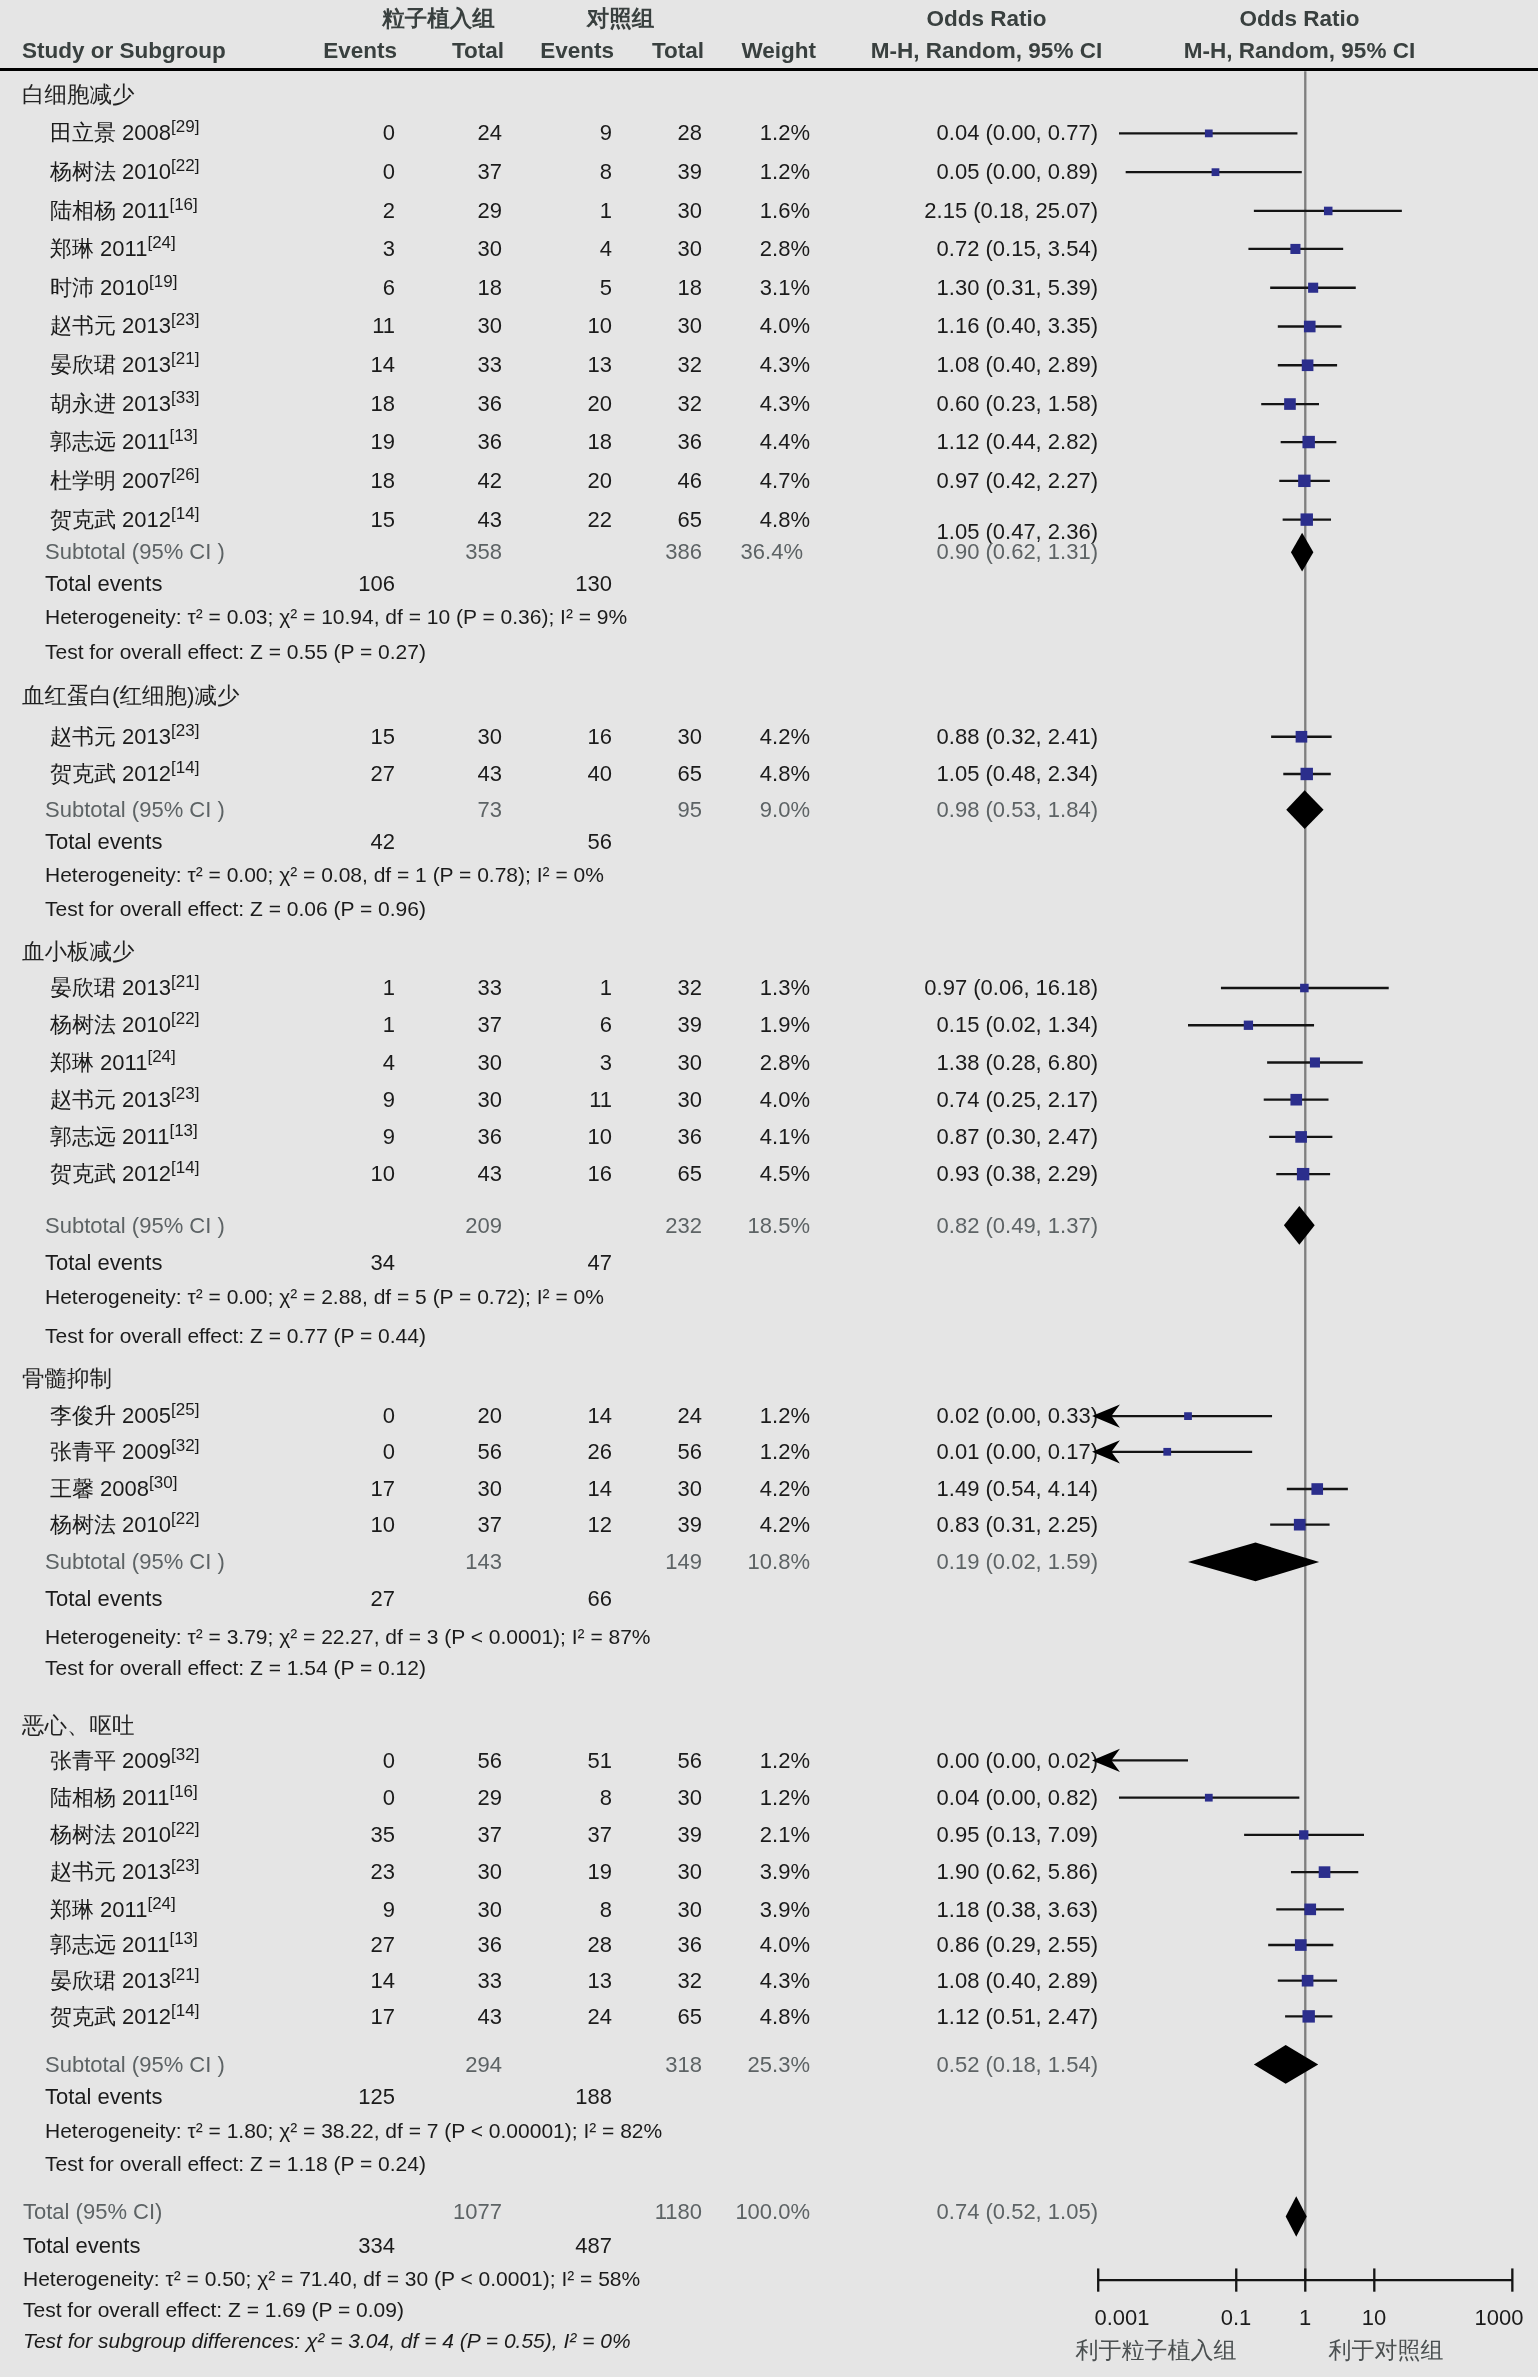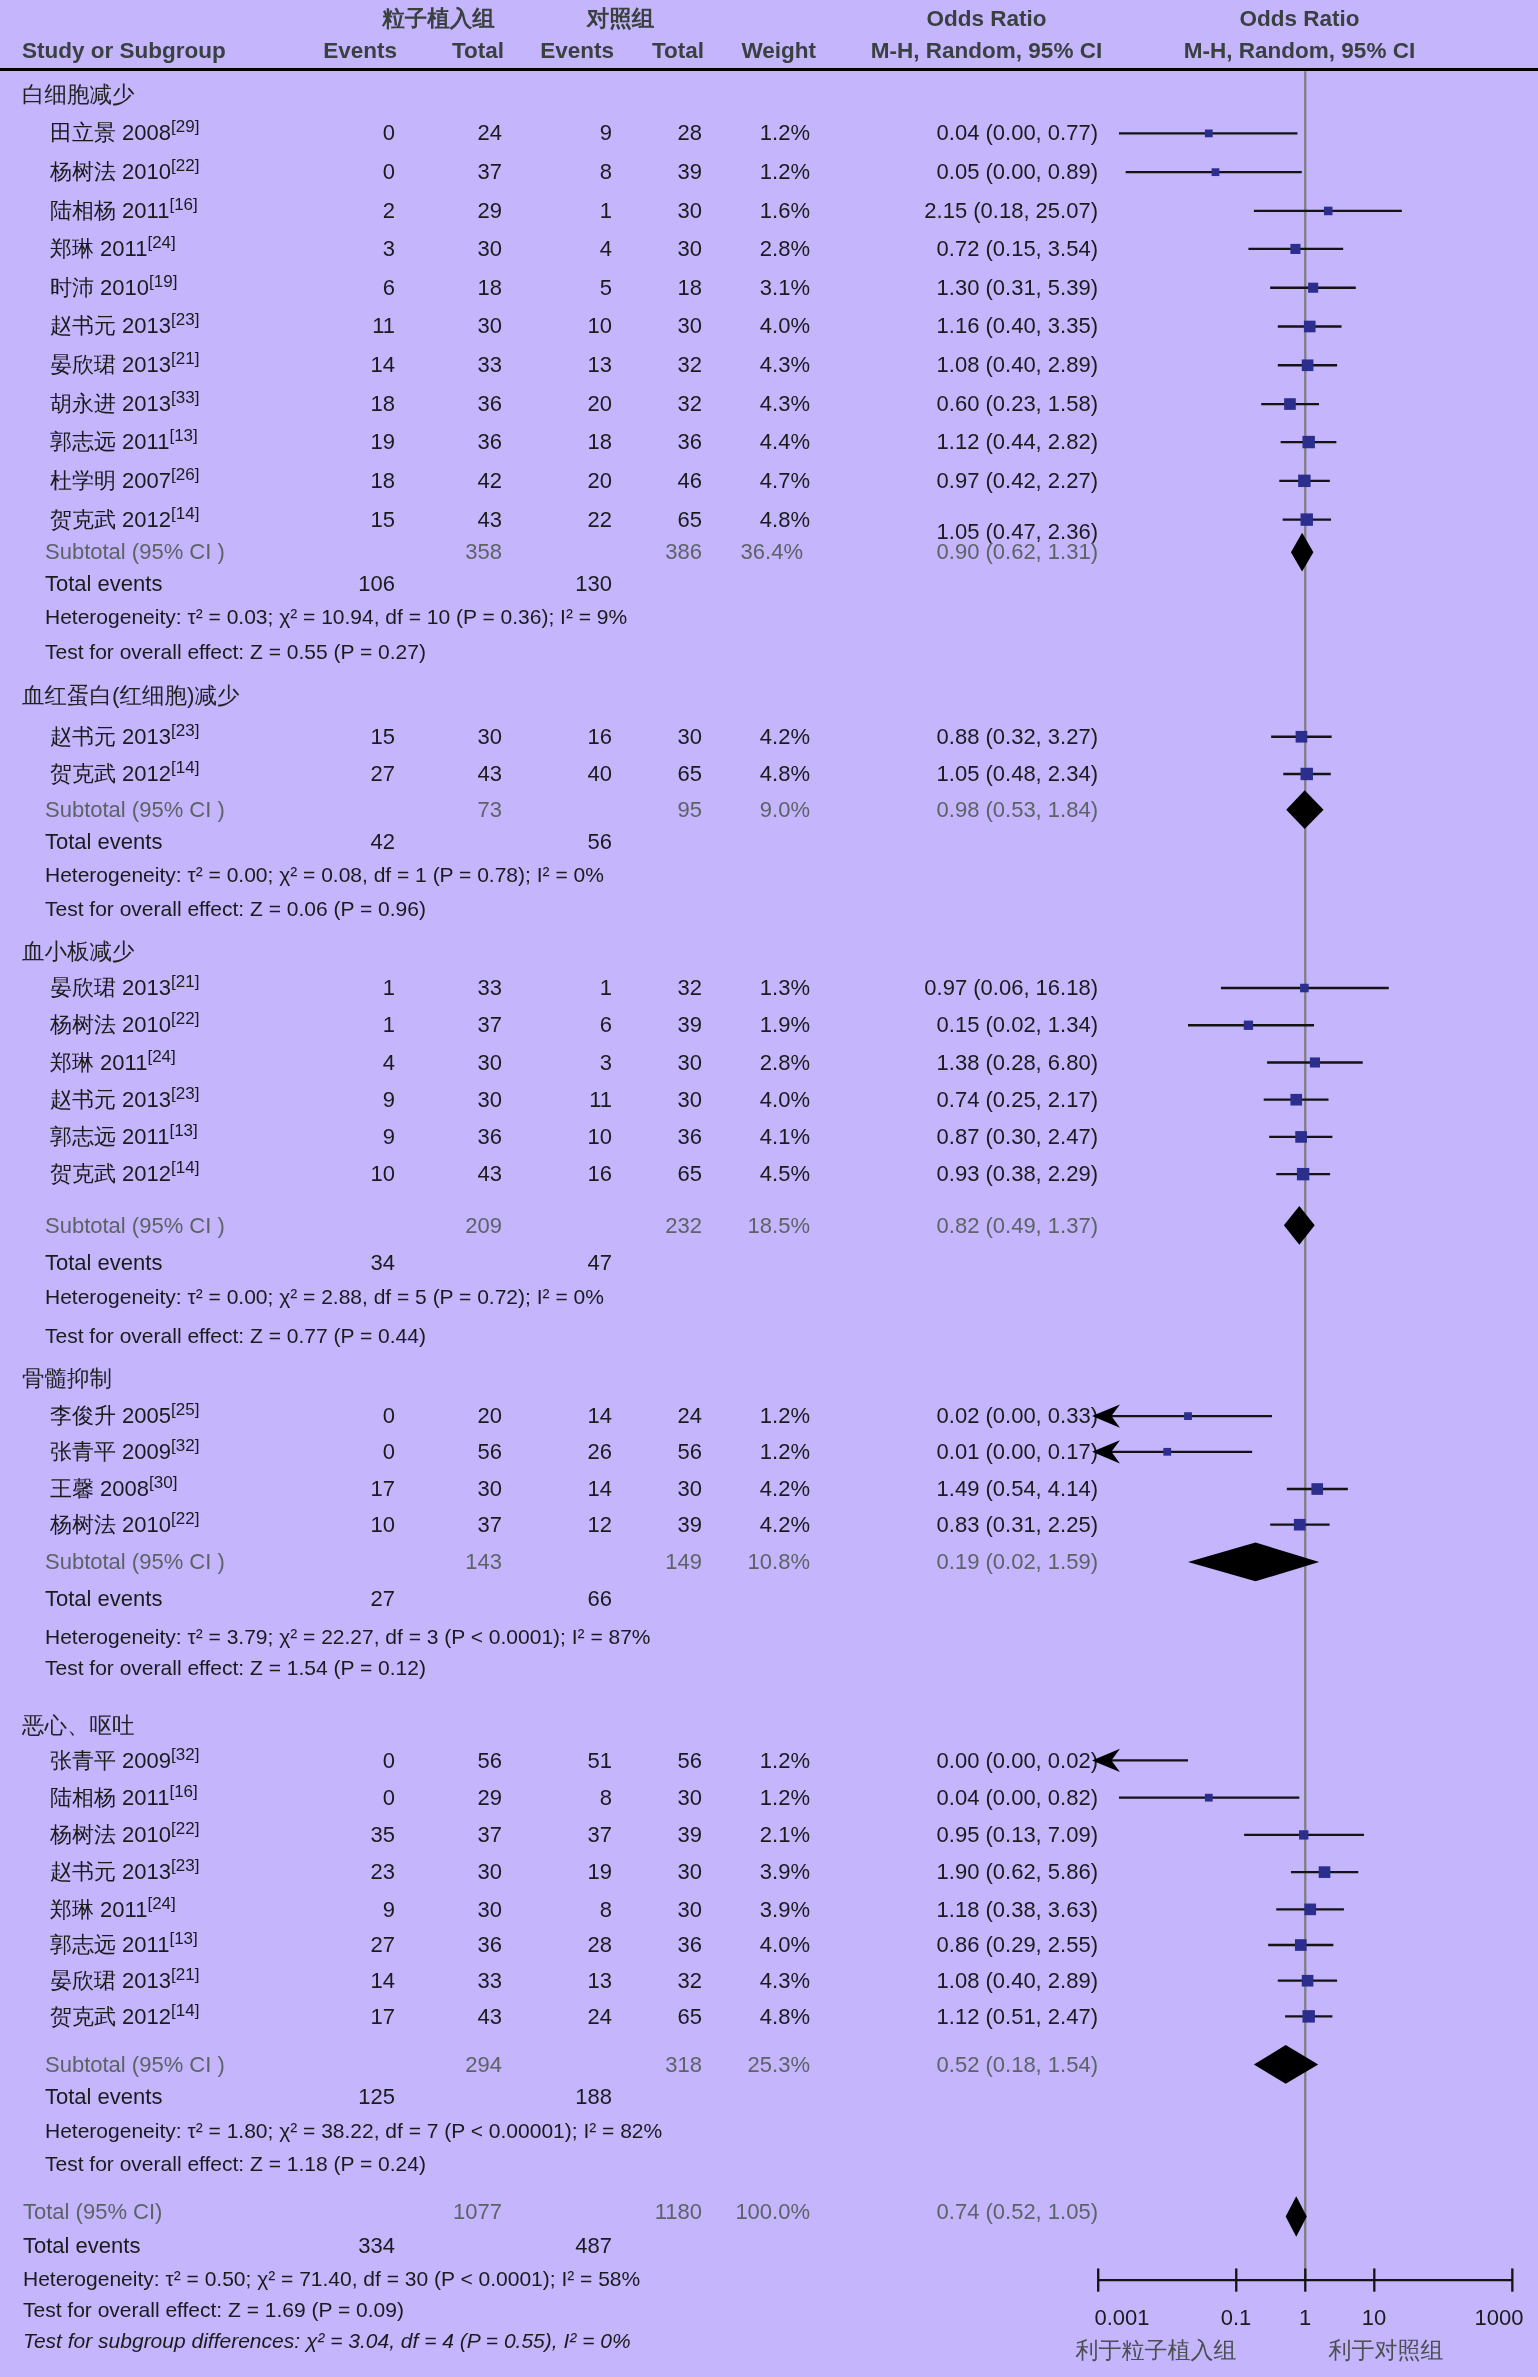--- a/index.html
+++ b/index.html
@@ -1,16 +1,16 @@
 <!DOCTYPE html>
 <html style="font-size:12.4px"><head>
 <meta charset="utf-8">
 <style>
   html,body{margin:0;padding:0;background:#ffffff;}
-  #fig{position:relative;width:1538px;height:2377px;background:#c4b5fd;overflow:hidden;
+  #fig{position:relative;width:1538px;height:2377px;background:#e5e5e5;overflow:hidden;
        font-family:"Liberation Sans", sans-serif;color:#1b1b1b;}
   .hc{position:absolute;height:28px;line-height:28px;font-weight:bold;font-size:22.5px;color:#39403f;}
   .hc.ctr{width:279px;text-align:center;}
   .hc.rt{width:132px;text-align:right;}
   .rule{position:absolute;left:0;top:68px;width:1538px;height:3.1px;background:#000;}
   .rowtxt{position:absolute;height:34px;line-height:34px;font-size:22px;white-space:nowrap;}
   .cell{position:absolute;height:34px;line-height:34px;font-size:22px;width:147px;text-align:right;white-space:nowrap;}
   .ortxt{width:256px;}
   .gray{color:#5d6365;}
   .subhead{font-size:22.5px;color:#222;}
@@ -129,21 +129,21 @@
       <div class="cell" style="left: 465px; top: 567px;">130</div>
       <div class="rowtxt stat" style="left: 45px; top: 600px;">Heterogeneity: τ² = 0.03;  χ² = 10.94, df = 10 (P = 0.36); I² = 9%</div>
       <div class="rowtxt stat" style="left: 45px; top: 635px;">Test for overall effect: Z = 0.55 (P = 0.27)</div>
       <div class="rowtxt subhead" style="left: 22px; top: 679px;">血红蛋白(红细胞)减少</div>
       <div class="rowtxt " style="left: 50px; top: 720px;">赵书元 2013<sup class="ref">[23]</sup></div>
       <div class="cell" style="left: 248px; top: 720px;">15</div>
       <div class="cell" style="left: 355px; top: 720px;">30</div>
       <div class="cell" style="left: 465px; top: 720px;">16</div>
       <div class="cell" style="left: 555px; top: 720px;">30</div>
       <div class="cell" style="left: 663px; top: 720px;">4.2%</div>
-      <div class="cell ortxt" style="left: 842px; top: 720px;">0.88 (0.32, 3.27)</div>
+      <div class="cell ortxt" style="left: 842px; top: 720px;">0.88 (0.32, 2.41)</div>
       <div class="rowtxt " style="left: 50px; top: 757px;">贺克武 2012<sup class="ref">[14]</sup></div>
       <div class="cell" style="left: 248px; top: 757px;">27</div>
       <div class="cell" style="left: 355px; top: 757px;">43</div>
       <div class="cell" style="left: 465px; top: 757px;">40</div>
       <div class="cell" style="left: 555px; top: 757px;">65</div>
       <div class="cell" style="left: 663px; top: 757px;">4.8%</div>
       <div class="cell ortxt" style="left: 842px; top: 757px;">1.05 (0.48, 2.34)</div>
       <div class="rowtxt gray" style="left: 45px; top: 793px;">Subtotal (95% CI )</div>
       <div class="cell gray" style="left: 355px; top: 793px;">73</div>
       <div class="cell gray" style="left: 555px; top: 793px;">95</div>

